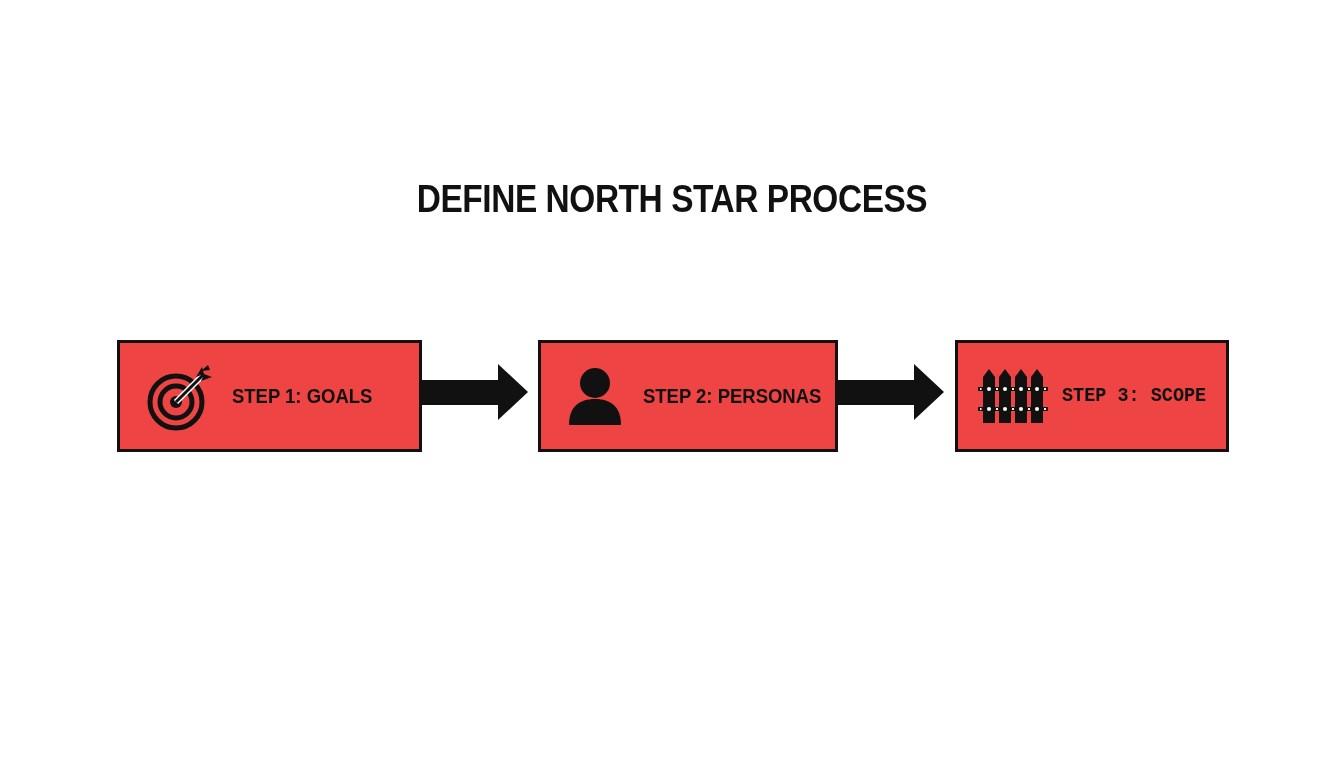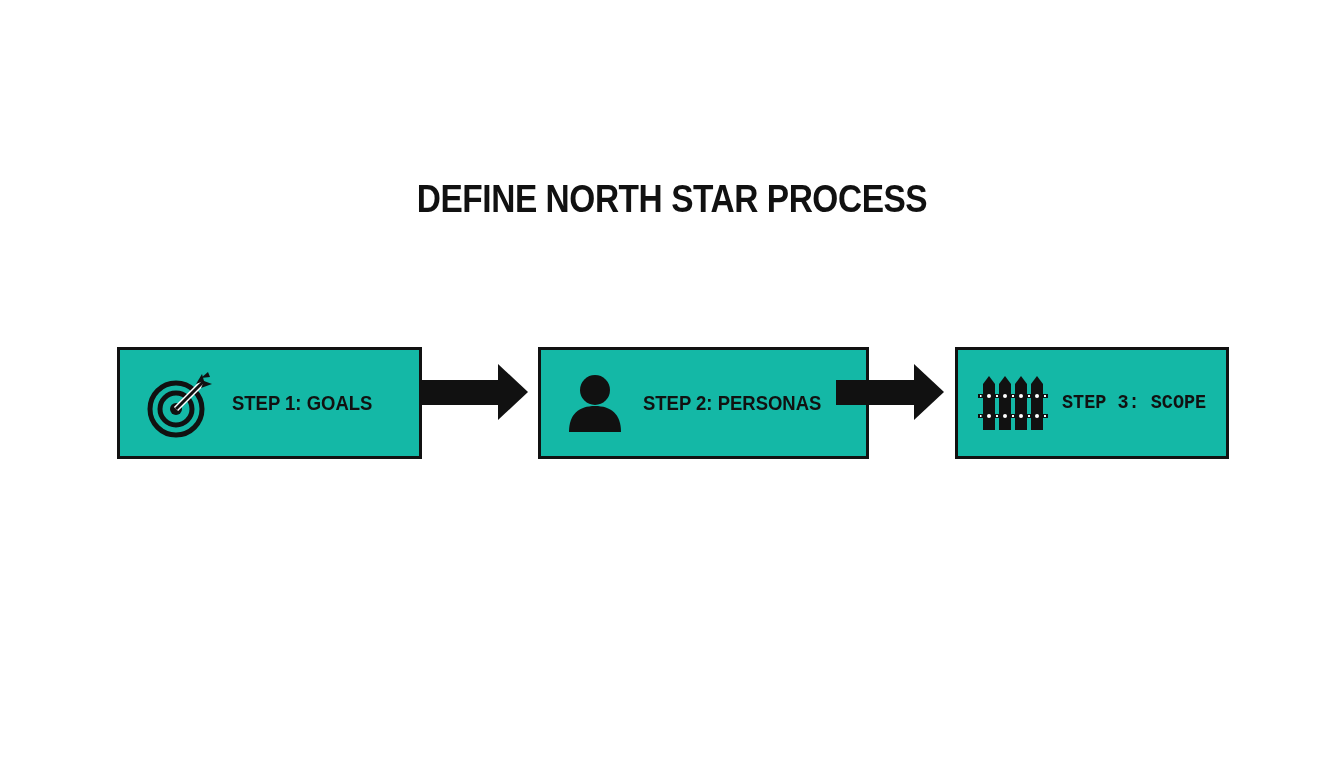--- a/index.html
+++ b/index.html
@@ -1,18 +1,18 @@
 <!DOCTYPE html>
 <html><head>
 <meta charset="utf-8">
 <style>
   html, body { margin:0; padding:0; }
   body { width:1344px; height:768px; background:#ffffff; position:relative; overflow:hidden; font-family:"Liberation Sans", sans-serif; }
   .title { position:absolute; left:0; width:1344px; top:178px; text-align:center; font-family:"Liberation Sans", sans-serif; font-weight:bold; font-size:38px; letter-spacing:-0.5px; color:#111; transform:scaleX(0.88); transform-origin:center; }
-  .box { position:absolute; top:347px; height:106px; border:3px solid #111; background:#14b8a6; box-sizing:content-box; display:flex; align-items:center; }
+  .box { position:absolute; top:340px; height:106px; border:3px solid #111; background:#ef4444; box-sizing:content-box; display:flex; align-items:center; }
   .box .icon { position:absolute; display:block; }
   .box .label { position:absolute; top:0; height:106px; line-height:106px; font-weight:bold; font-size:21px; color:#111; white-space:nowrap; transform:scaleX(0.88); transform-origin:left center; }
   .arrow { position:absolute; top:364px; }
 </style>
 </head>
 <body>
 
 <div class="title">DEFINE NORTH STAR PROCESS</div>
 
 <div class="box" style="left:117px; width:299px;">
@@ -27,21 +27,21 @@
     <polygon points="55,6 62,0 64,5" fill="#111"></polygon>
   </svg>
   <span class="label" style="left:112px;">STEP 1: GOALS</span>
 </div>
 
 <svg class="arrow" style="left:420px;" width="110" height="58" viewBox="0 0 110 58">
   <rect x="0" y="16" width="80" height="25" fill="#111"></rect>
   <polygon points="78,0 108,28 78,56" fill="#111"></polygon>
 </svg>
 
-<div class="box" style="left:538px; width:294px;padding-left:31px;">
+<div class="box" style="left:538px; width:294px;">
   <svg class="icon" style="left:26px; top:24px;" width="56" height="60" viewBox="0 0 56 60">
     <circle cx="28" cy="16" r="15" fill="#111"></circle>
     <path d="M2,58 C2,40 12,32 28,32 C44,32 54,40 54,58 Z" fill="#111"></path>
   </svg>
   <span class="label" style="left:102px;">STEP 2: PERSONAS</span>
 </div>
 
 <svg class="arrow" style="left:836px;" width="110" height="58" viewBox="0 0 110 58">
   <rect x="0" y="16" width="80" height="25" fill="#111"></rect>
   <polygon points="78,0 108,28 78,56" fill="#111"></polygon>

